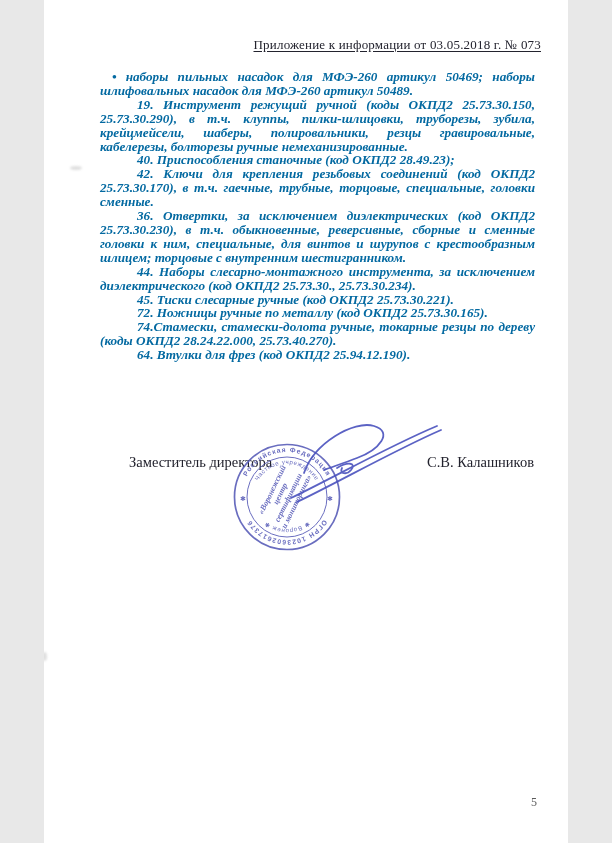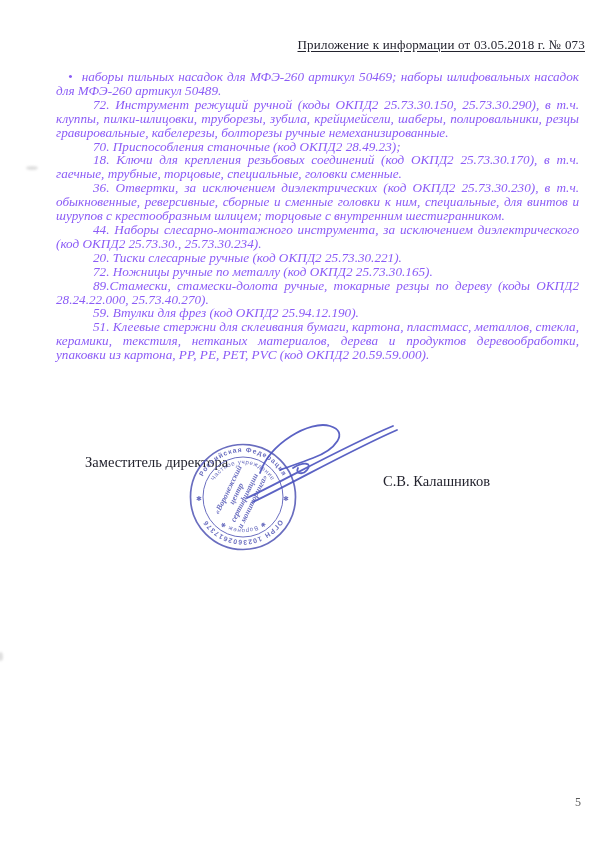--- a/index.html
+++ b/index.html
@@ -1,66 +1,65 @@
 <!DOCTYPE html>
 <html><head>
 <meta charset="utf-8">
 <style>
   html,body { margin:0; padding:0; background:#e8e8e8; }
   .page {
-    position:relative; width:612px; height:843px; margin:0 auto;
+    position:relative; width:524px; height:843px; margin:0 auto;
     background:#ffffff; overflow:hidden;
     font-family:"Liberation Serif", serif;
   }
   .header {
     position:absolute; top:37px; right:27px;
     font-size:13px; color:#23232e;
     text-decoration:underline; text-underline-offset:2px;
     letter-spacing:.2px;
   }
   .body-text {
     position:absolute; left:56px; right:33px; top:70px;
-    color:#8b5cf6; font-size:13.2px; line-height:13.9px;
-    font-weight:normal; font-style:italic; text-align:justify;
+    color:#0369a1; font-size:13.2px; line-height:13.9px;
+    font-weight:bold; font-style:italic; text-align:justify;
   }
   .para { margin:0; text-indent:37px; }
   .para.bullet { text-indent:12px; }
   .bullet-marker { padding-right:9px; }
   .sig-title { position:absolute; left:85px; top:454px; font-size:14.5px; color:#23232e; }
-  .sig-name  { position:absolute; left:383px; top:473px; font-size:14.5px; color:#23232e; }
+  .sig-name  { position:absolute; left:383px; top:454px; font-size:14.5px; color:#23232e; }
   .page-number { position:absolute; right:31px; top:795px; font-size:12px; color:#5a5a5a; }
   .stamp { position:absolute; left:187px; top:441px; width:112px; height:112px; opacity:.92; }
   .stamp text { font-family:"Liberation Sans", sans-serif; }
   .stamp .ring-outer { font-size:6.8px; letter-spacing:1px; font-weight:bold; }
   .stamp .ring-inner { font-size:6.1px; letter-spacing:.6px; }
   .stamp .center-line { font-family:"Liberation Serif", serif; font-style:italic; font-weight:bold; font-size:8px; }
   .autograph { position:absolute; left:235px; top:418px; width:170px; height:95px; }
   .speckle { position:absolute; background:#b9b9b9; border-radius:50%; filter:blur(1px); opacity:.45; }
   .speckle.s1 { left:26px; top:166px; width:12px; height:4px; }
   .speckle.s2 { left:-2px; top:652px; width:5px; height:9px; }
 </style>
 </head>
 <body>
 
 <div class="page">
 
   <div class="header">Приложение к информации от 03.05.2018 г. № 073</div>
 
   <div class="body-text">
     <p class="para bullet"><span class="bullet-marker">•</span><span>наборы пильных насадок для МФЭ-260 артикул 50469; наборы шлифовальных насадок для МФЭ-260 артикул 50489.</span></p>
-    <p class="para num">72. Инструмент режущий ручной (коды ОКПД2 25.73.30.150, 25.73.30.290), в т.ч. клуппы, пилки-шлицовки, труборезы, зубила, крейцмейсели, шаберы, полировальники, резцы гравировальные, кабелерезы, болторезы ручные немеханизированные.</p>
-    <p class="para num">70. Приспособления станочные (код ОКПД2 28.49.23);</p>
-    <p class="para num">18. Ключи для крепления резьбовых соединений (код ОКПД2 25.73.30.170), в т.ч. гаечные, трубные, торцовые, специальные, головки сменные.</p>
+    <p class="para num">19. Инструмент режущий ручной (коды ОКПД2 25.73.30.150, 25.73.30.290), в т.ч. клуппы, пилки-шлицовки, труборезы, зубила, крейцмейсели, шаберы, полировальники, резцы гравировальные, кабелерезы, болторезы ручные немеханизированные.</p>
+    <p class="para num">40. Приспособления станочные (код ОКПД2 28.49.23);</p>
+    <p class="para num">42. Ключи для крепления резьбовых соединений (код ОКПД2 25.73.30.170), в т.ч. гаечные, трубные, торцовые, специальные, головки сменные.</p>
     <p class="para num">36. Отвертки, за исключением диэлектрических (код ОКПД2 25.73.30.230), в т.ч. обыкновенные, реверсивные, сборные и сменные головки к ним, специальные, для винтов и шурупов с крестообразным шлицем; торцовые с внутренним шестигранником.</p>
     <p class="para num">44. Наборы слесарно-монтажного инструмента, за исключением диэлектрического (код ОКПД2  25.73.30., 25.73.30.234).</p>
-    <p class="para num">20. Тиски слесарные ручные (код ОКПД2 25.73.30.221).</p>
+    <p class="para num">45. Тиски слесарные ручные (код ОКПД2 25.73.30.221).</p>
     <p class="para num">72. Ножницы ручные по металлу (код ОКПД2 25.73.30.165).</p>
-    <p class="para num">89.Стамески, стамески-долота ручные, токарные резцы по дереву (коды ОКПД2 28.24.22.000, 25.73.40.270).</p>
-    <p class="para num">59. Втулки для фрез (код ОКПД2 25.94.12.190).</p>
-    <p class="para num">51. Клеевые стержни для склеивания бумаги, картона, пластмасс, металлов, стекла, керамики, текстиля, нетканых материалов, дерева и продуктов деревообработки, упаковки из картона, PP, PE, PET, PVC (код ОКПД2 20.59.59.000).</p>
+    <p class="para num">74.Стамески, стамески-долота ручные, токарные резцы по дереву (коды ОКПД2 28.24.22.000, 25.73.40.270).</p>
+    <p class="para num">64. Втулки для фрез (код ОКПД2 25.94.12.190).</p>
   </div>
 
   <div class="sig-title">Заместитель директора</div>
   <div class="sig-name">С.В. Калашников</div>
 
   <svg class="stamp" viewBox="0 0 112 112" aria-hidden="true">
     <defs>
       <path id="arcOuterTop" d="M 11,56 A 45,45 0 0 1 101,56"></path>
       <path id="arcOuterBottom" d="M 99,56 A 43,43 0 0 1 13,56"></path>
       <path id="arcInnerTop" d="M 23,56 A 33,33 0 0 1 89,56"></path>

